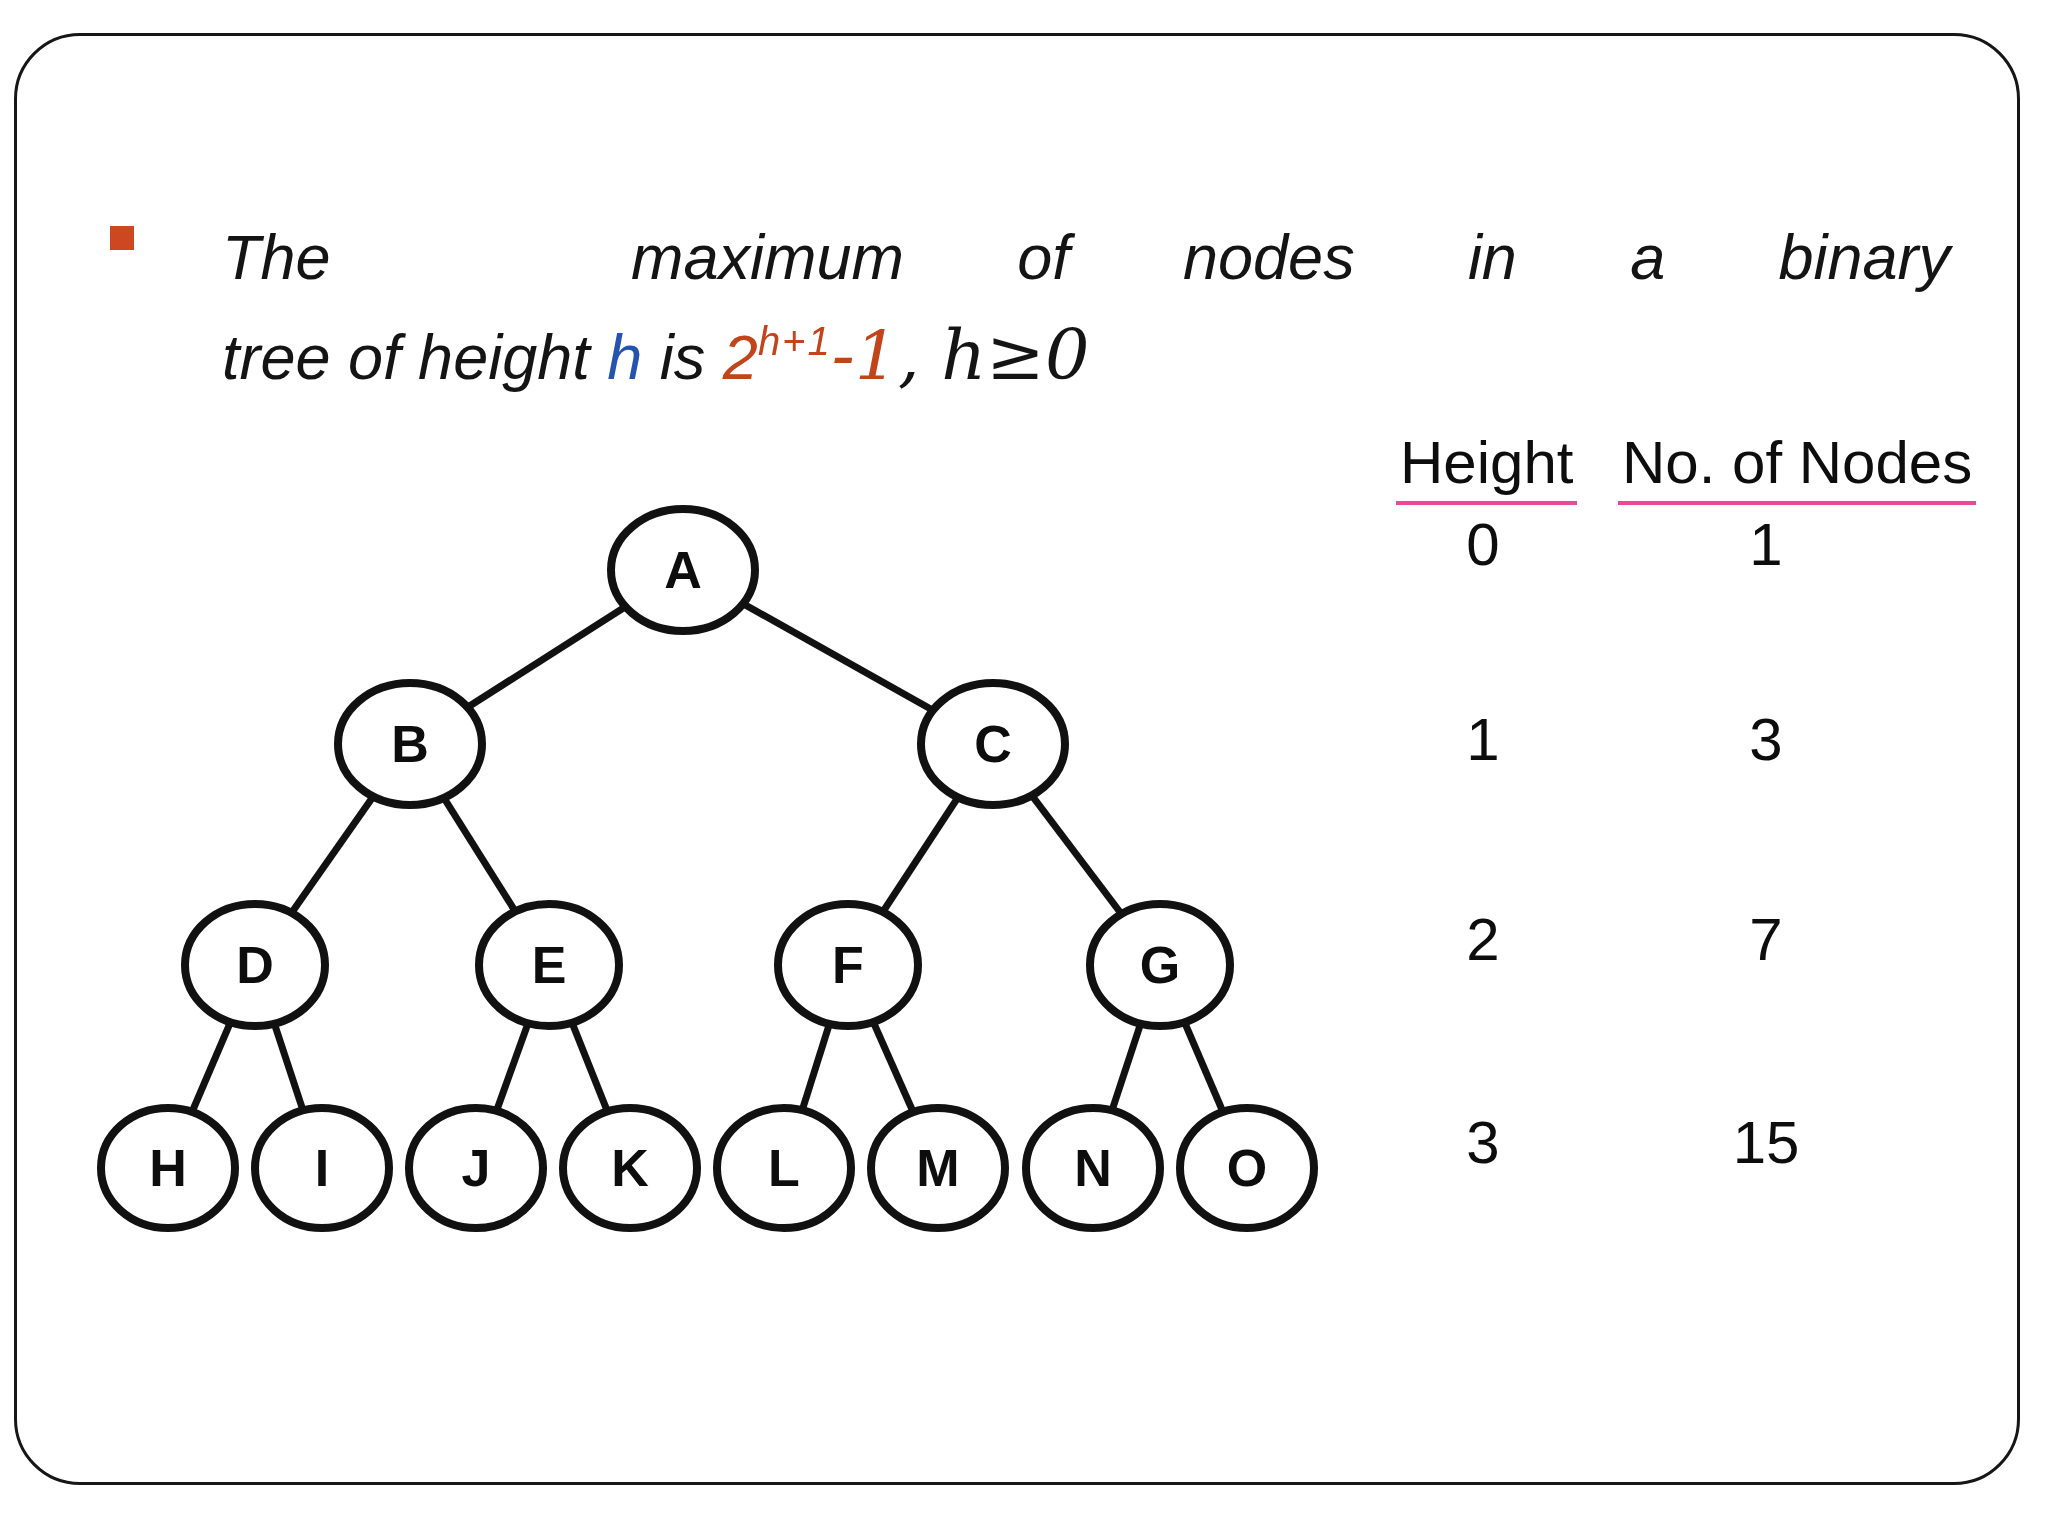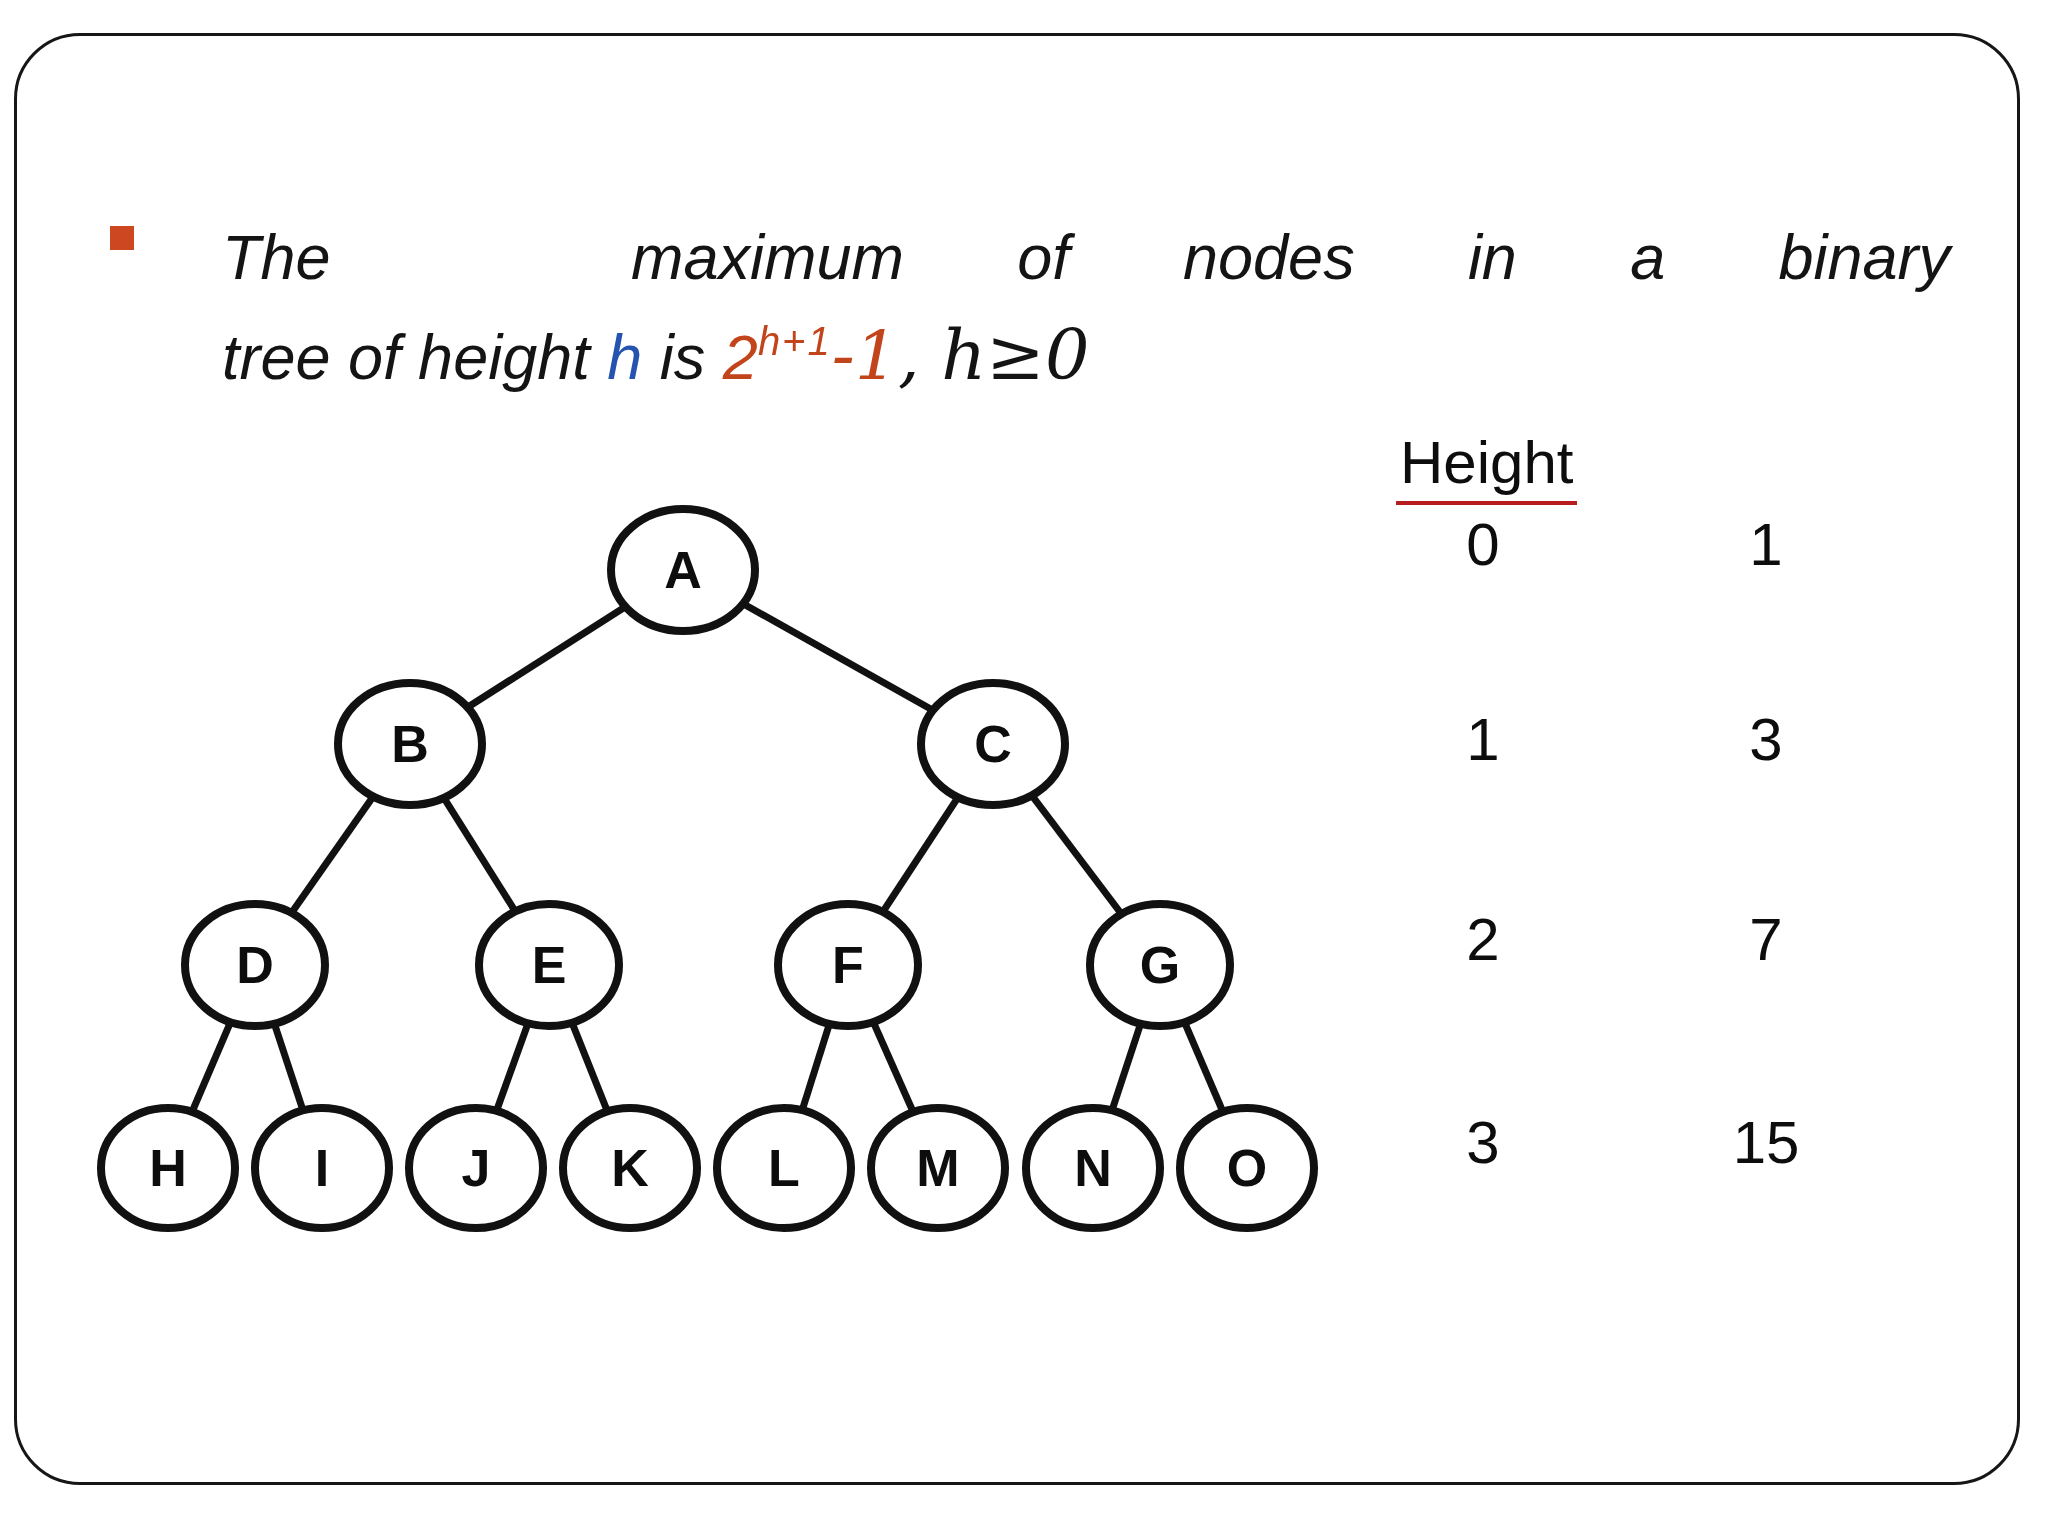--- a/index.html
+++ b/index.html
@@ -62,21 +62,21 @@
     top: -24px;
     font-size: 40px;
     letter-spacing: 2px;
   }
   .serif { font-family: "DejaVu Serif", serif; font-size: 68px; }
   .serif-big { font-family: "DejaVu Serif", serif; font-size: 70px; }
   .tbl-header {
     position: absolute;
     font-size: 60px;
     color: #0d0d0d;
-    border-bottom: 4px solid #b91c1c;
+    border-bottom: 4px solid #ec4899;
     padding: 0 4px 4px 4px;
     white-space: nowrap;
   }
   .tbl-cell {
     position: absolute;
     width: 140px;
     height: 80px;
     line-height: 80px;
     text-align: center;
     font-size: 60px;
@@ -181,20 +181,21 @@
       <span>in</span>
       <span>a</span>
       <span>binary</span>
     </div>
     <div class="line2">
       <span>tree of height </span><span class="h-blue">h</span><span> is </span><span class="formula-orange">2</span><span class="formula-orange sup">h+1</span><span class="formula-orange serif">-1</span><span class="serif">, </span><span class="serif-big">h≥0</span>
     </div>
   </div>
 
   <div class="tbl-header" style="left:1396px; top:428px;">Height</div>
+  <div class="tbl-header" style="left:1618px; top:428px;">No. of Nodes</div>
 
   <div class="tbl-cell" style="left:1413px; top:505px;">0</div>
   <div class="tbl-cell" style="left:1696px; top:505px;">1</div>
 
   <div class="tbl-cell" style="left:1413px; top:700px;">1</div>
   <div class="tbl-cell" style="left:1696px; top:700px;">3</div>
 
   <div class="tbl-cell" style="left:1413px; top:900px;">2</div>
   <div class="tbl-cell" style="left:1696px; top:900px;">7</div>
 

